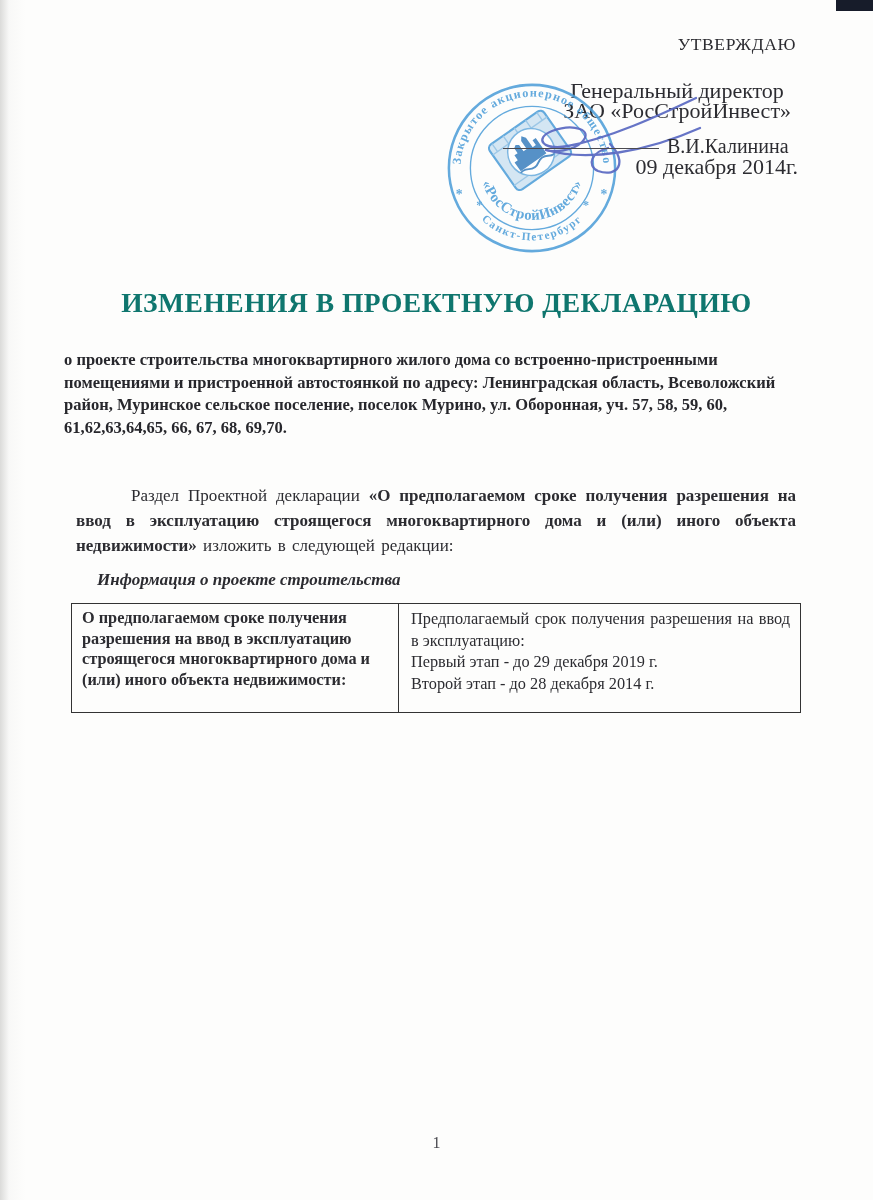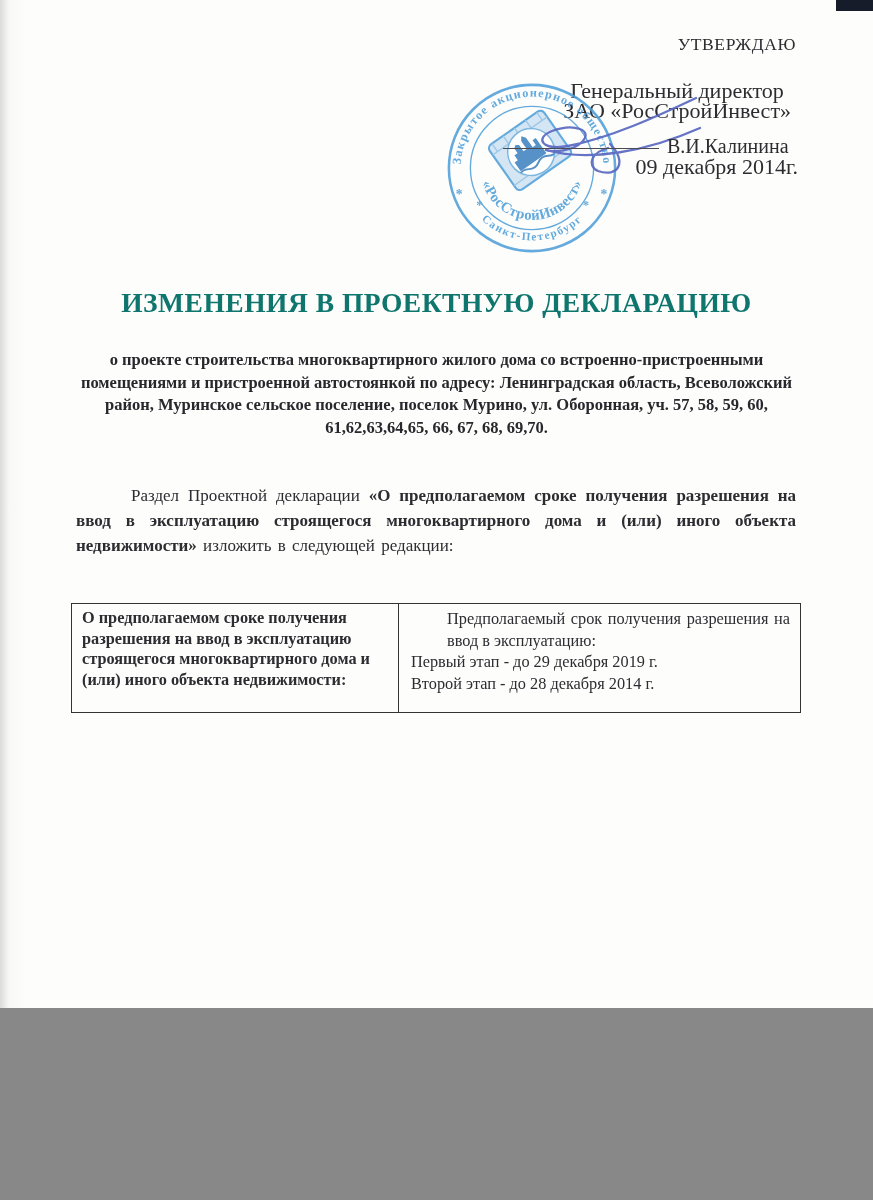--- a/index.html
+++ b/index.html
@@ -1,49 +1,49 @@
 <!DOCTYPE html>
 <html><head>
 <meta charset="utf-8">
 <style>
   html,body{margin:0;padding:0;background:#888;}
   .page{
     position:relative;
-    width:873px;height:1008px;
+    width:873px;height:1200px;
     margin:0 auto;
     background:#fdfdfc;
     font-family:"Liberation Serif","DejaVu Serif",serif;
     color:#2c2c31;
     overflow:hidden;
   }
   .page::before{
     content:"";position:absolute;inset:0;pointer-events:none;
     background:linear-gradient(90deg, rgba(140,140,138,.30) 0px, rgba(220,220,218,.14) 9px, rgba(255,255,255,0) 26px);
   }
   .corner-mark{position:absolute;top:0;left:836px;width:37px;height:11px;background:#171c2a;}
   .approve{position:absolute;top:34px;right:77px;font-size:17.5px;letter-spacing:.6px;}
   .director{position:absolute;top:81px;right:82px;text-align:center;font-size:22px;line-height:19.5px;}
   .stamp{position:absolute;left:444px;top:80px;}
   .sig-ink{position:absolute;left:488px;top:86px;pointer-events:none;}
   .sig-line{position:absolute;left:503px;top:148px;width:156px;border-bottom:1.6px solid #4a4a50;height:0;}
   .sig-name{position:absolute;left:667px;top:135px;font-size:20px;}
   .date{position:absolute;top:154px;right:75px;font-size:22px;}
   .title{position:absolute;top:287px;left:0;width:100%;text-align:center;
          font-size:27.5px;font-weight:bold;letter-spacing:.5px;margin:0;color:#0f766e;}
-  .subtitle{position:absolute;top:349px;left:64px;right:64px;text-align:center;
+  .subtitle{position:absolute;top:349px;left:64px;right:64px;
             font-weight:bold;font-size:16.5px;line-height:22.5px;color:#27272c;}
   .body-par{position:absolute;top:477px;left:70px;right:71px;margin:6px;
             text-align:justify;font-size:17px;line-height:25px;text-indent:55px;word-spacing:2px;}
   .section-heading{position:absolute;top:570px;left:97px;font-size:17px;
                    font-weight:bold;font-style:italic;}
   .info-table{position:absolute;top:603px;left:71px;width:730px;border-collapse:collapse;table-layout:fixed;}
   .info-table td{border:1.6px solid #333;vertical-align:top;font-size:16.3px;}
   .cell-label{width:302px;font-weight:bold;padding:4px 14px 6px 10px;line-height:20.5px;height:98px;}
   .cell-value{padding:4px 10px 6px 12px;line-height:21.5px;}
-  .cell-value .justify{text-align:justify;margin-left:36px;}
+  .cell-value .justify{text-align:justify;}
   .page-number{position:absolute;top:1134px;left:0;width:100%;text-align:center;
                font-size:16px;color:#4a4a50;}
 </style>
 </head>
 <body>
 
 <div class="page">
 
   <div class="corner-mark"></div>
 
@@ -117,20 +117,21 @@
   <div class="sig-name">В.И.Калинина</div>
 
   <div class="date">09 декабря 2014г.</div>
 
   <h1 class="title">ИЗМЕНЕНИЯ В ПРОЕКТНУЮ ДЕКЛАРАЦИЮ</h1>
 
   <div class="subtitle">о проекте строительства многоквартирного жилого дома со встроенно-пристроенными помещениями и пристроенной автостоянкой по адресу: Ленинградская область, Всеволожский район, Муринское сельское поселение, поселок Мурино, ул. Оборонная, уч. 57, 58, 59, 60, 61,62,63,64,65, 66, 67, 68, 69,70.</div>
 
   <p class="body-par"><span>Раздел Проектной декларации </span><b>«О предполагаемом сроке получения разрешения на ввод в эксплуатацию строящегося многоквартирного дома и (или) иного объекта недвижимости»</b><span> изложить в следующей редакции:</span></p>
 
+  <div class="section-heading">Информация о проекте строительства</div>
 
   <table class="info-table">
     <tbody>
         <tr>
       <td class="cell-label">О предполагаемом сроке получения разрешения на ввод в эксплуатацию строящегося многоквартирного дома и (или) иного объекта недвижимости:</td>
       <td class="cell-value">
         <div class="justify">Предполагаемый срок получения разрешения на ввод в эксплуатацию:</div>
         <div>Первый этап - до 29 декабря 2019 г.</div>
         <div>Второй этап - до 28 декабря 2014 г.</div>
       </td>

